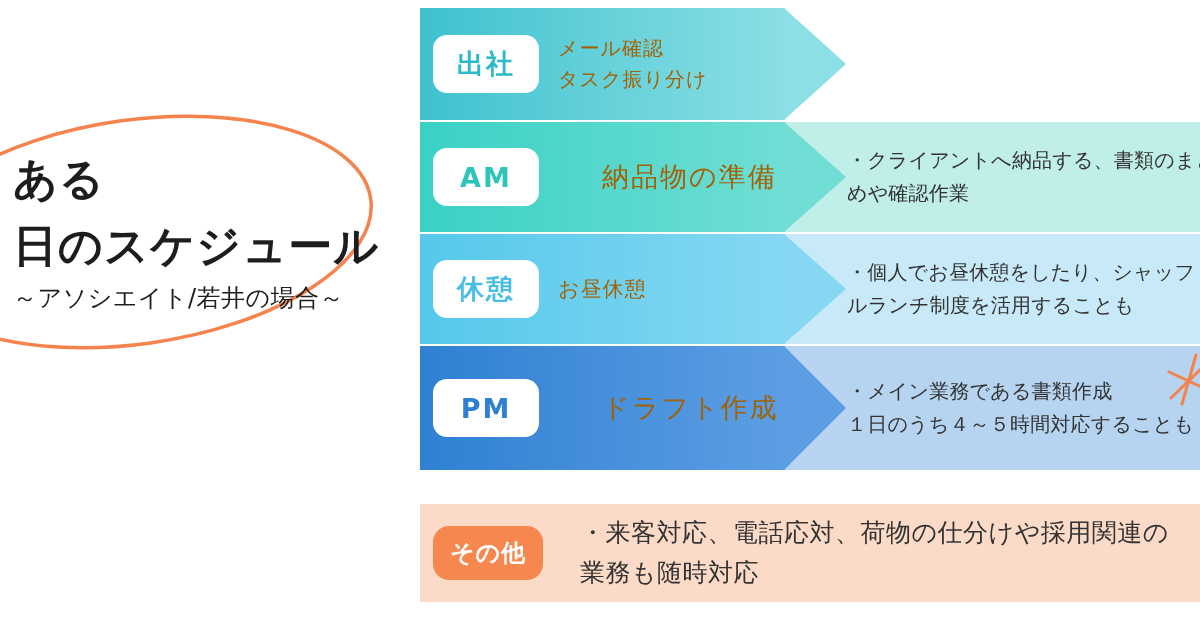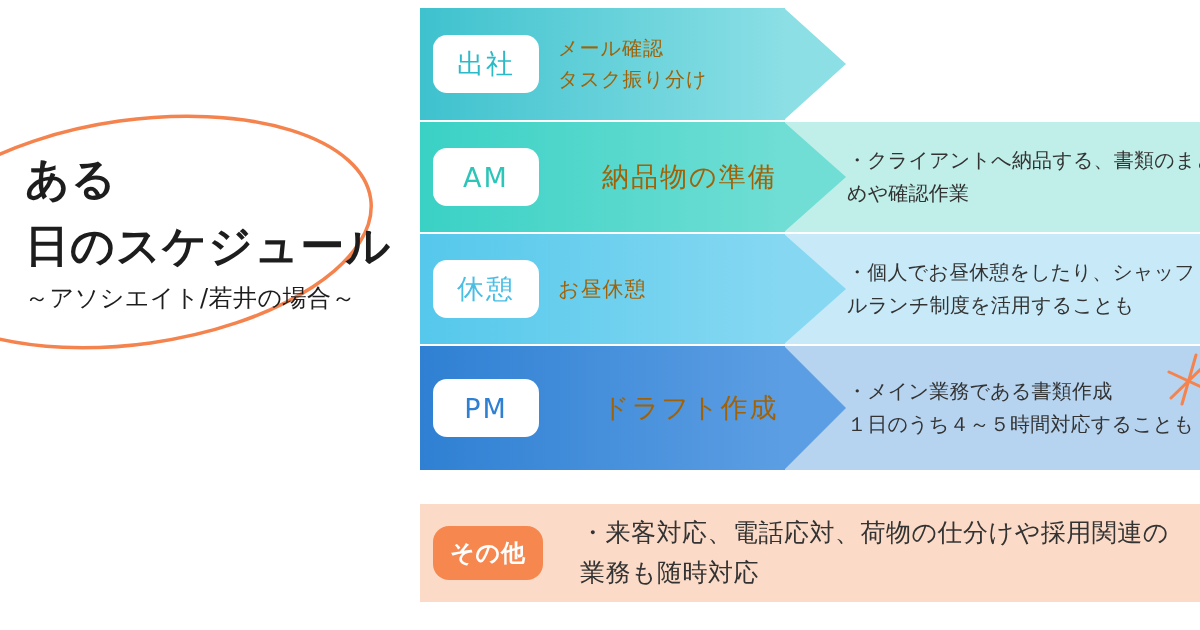--- a/index.html
+++ b/index.html
@@ -7,42 +7,42 @@
   body {
     background: #ffffff;
     font-family: "DejaVu Sans", "Liberation Sans", sans-serif;
     position: relative;
     overflow: hidden;
   }
   .stage { position: absolute; inset: 0; overflow: hidden; }
 
   
   .doodle-svg { position: absolute; left: -120px; top: 98px; width: 500px; height: 270px; pointer-events: none; }
-  .title-block { position: absolute; left: 16px; top: 146px; width: 410px; z-index: 3; padding-left: 9px; }
+  .title-block { position: absolute; left: 4px; top: 146px; width: 410px; z-index: 3; padding-left: 9px; }
   .title-line { font-size: 44px; font-weight: bold; color: #1d1d1d; letter-spacing: 1px; line-height: 1.52; white-space: nowrap; }
   .subtitle { margin-top: 2px; font-size: 24px; color: #1d1d1d; letter-spacing: 0.5px; white-space: nowrap; }
 
   .sparkle-svg { position: absolute; left: 1166px; top: 352px; width: 44px; height: 56px; z-index: 5; }
 
   
   .row { position: absolute; left: 420px; width: 780px; }
   .row.r1 { top: 8px;   height: 112px; }
   .row.r2 { top: 122px; height: 110px; }
   .row.r3 { top: 234px; height: 110px; }
   .row.r4 { top: 346px; height: 124px; }
 
   .panel { position: absolute; left: 365px; right: 0; top: 0; bottom: 0; background: var(--panel); display: flex; align-items: center; }
   .band  { position: absolute; left: 0; top: 0; bottom: 0; width: 365px; background: linear-gradient(90deg, var(--band1), var(--band2)); }
   .arrow { position: absolute; left: 364px; top: 0; bottom: 0; width: 62px; background: var(--band2); clip-path: polygon(0 0, 100% 50%, 0 100%); z-index: 2; }
 
   .badge {
     position: absolute; left: 13px; top: 50%; transform: translateY(-50%);
     width: 106px; height: 58px; background: #ffffff; border-radius: 14px;
     display: flex; align-items: center; justify-content: center;
-    font-size: 27px; font-weight: normal; letter-spacing: 2px; color: var(--badgec);
+    font-size: 27px; font-weight: bold; letter-spacing: 2px; color: var(--badgec);
   }
   .label { position: absolute; left: 138px; top: 50%; transform: translateY(-50%); color: #a16207; z-index: 2; white-space: nowrap; }
   .label.small div { font-size: 20px; line-height: 1.55; letter-spacing: 1px; }
   .label.large { font-size: 27px; letter-spacing: 2px; margin-left: 44px; }
   .label.mid   { font-size: 21px; letter-spacing: 1px; }
 
   .details { padding-left: 62px; padding-right: 4px; font-size: 20px; color: #333333; line-height: 1.65; letter-spacing: 0.2px; }
   .detail-line { white-space: nowrap; }
 
   

